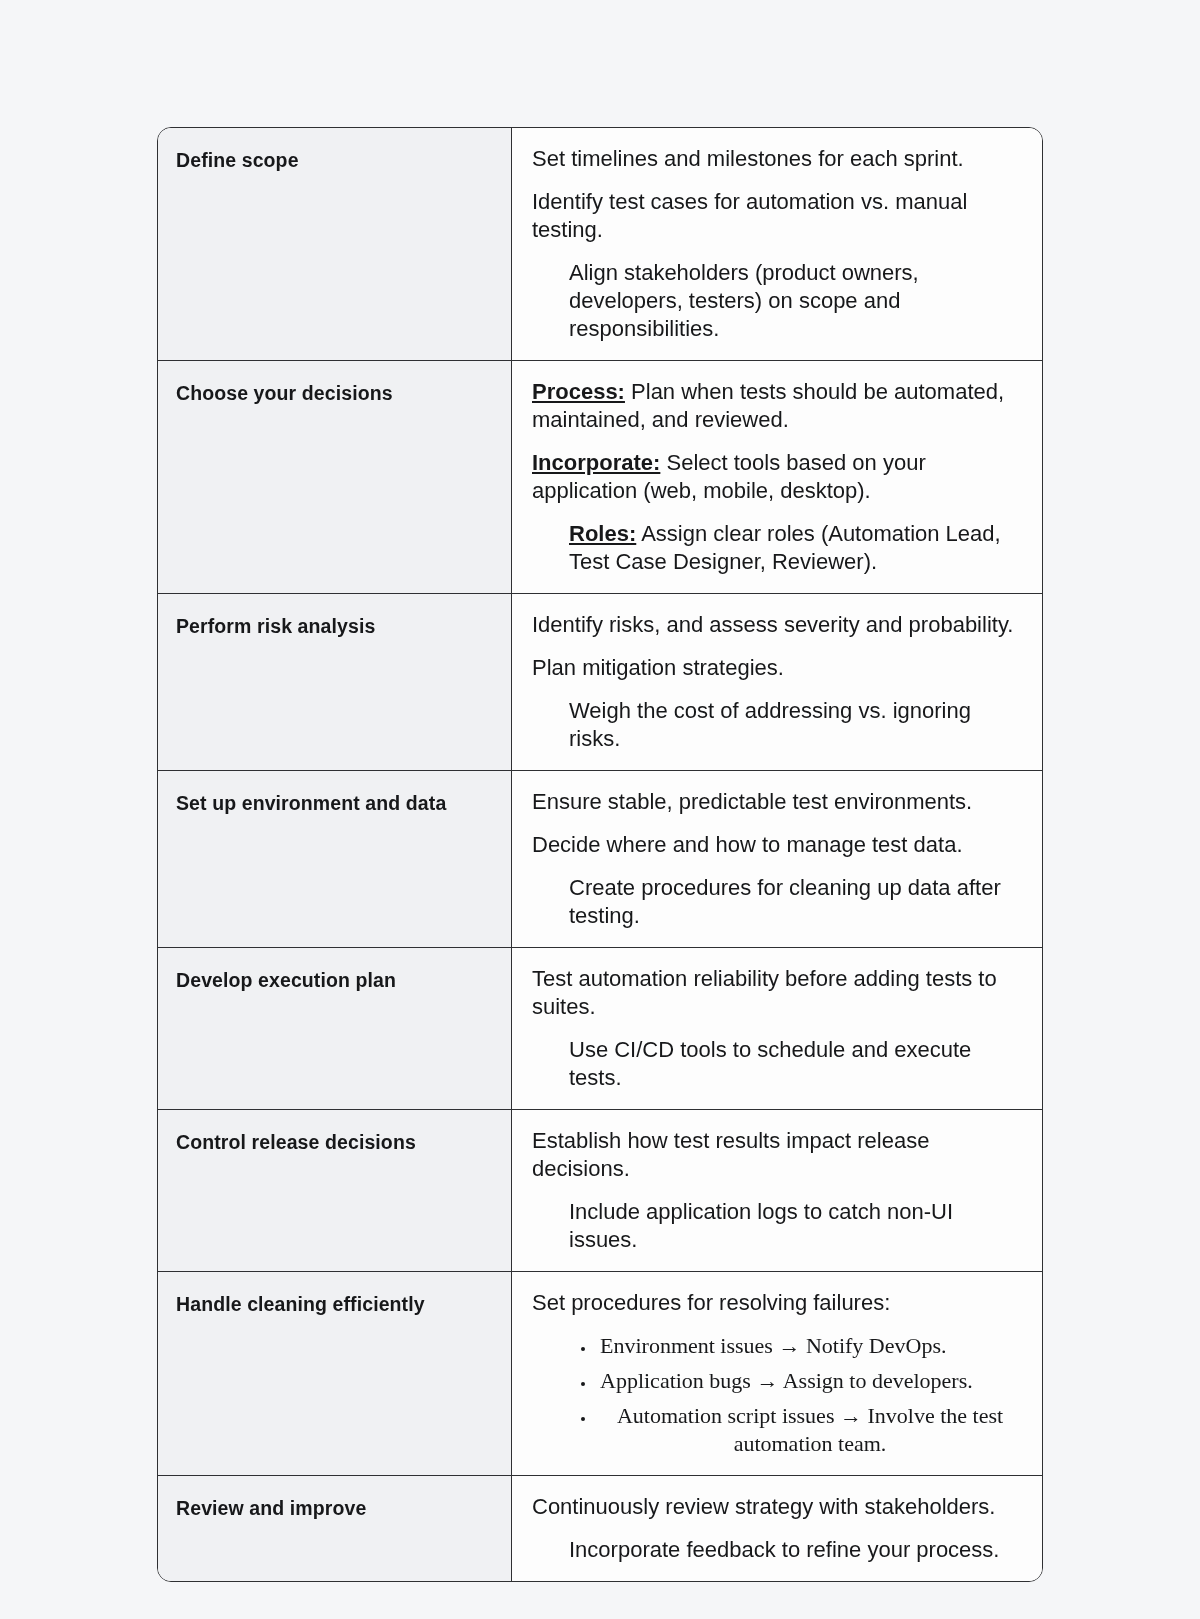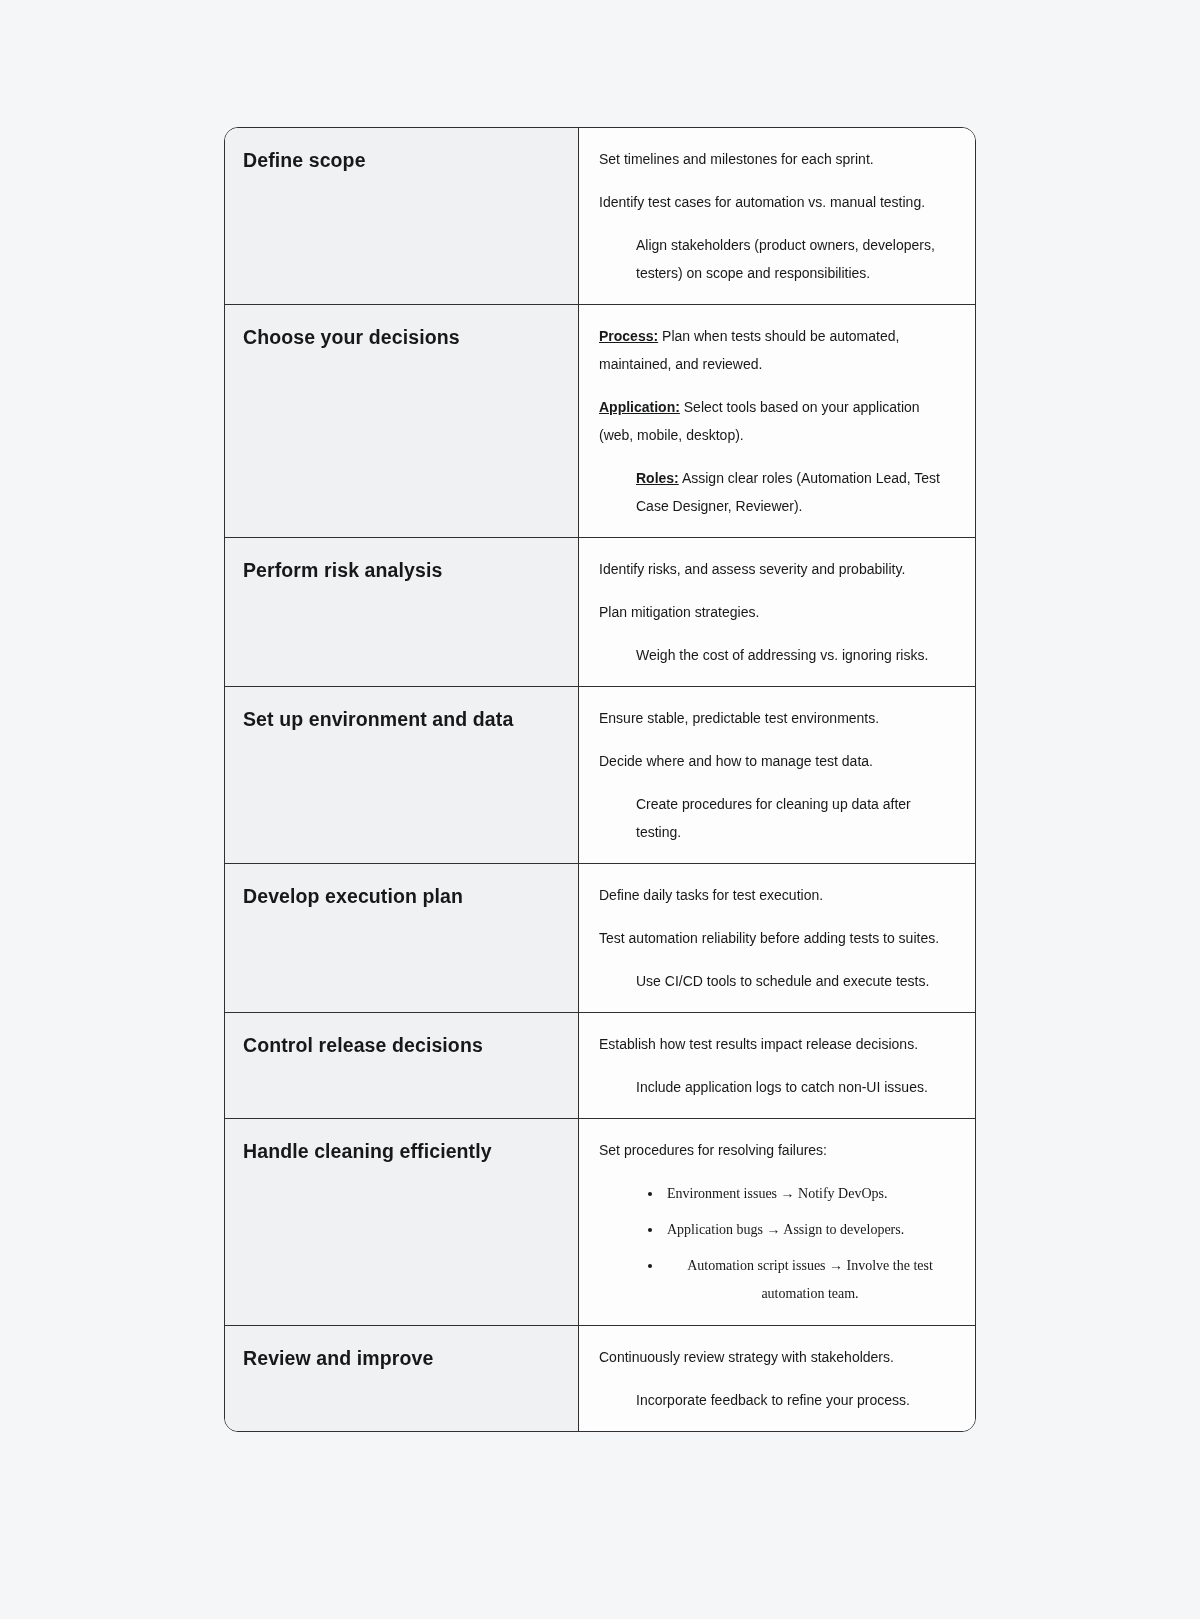--- a/index.html
+++ b/index.html
@@ -8,21 +8,21 @@
   }
   body {
     width: 1200px;
     height: 1619px;
     background: #f5f6f8;
     font-family: "Liberation Sans", "DejaVu Sans", sans-serif;
     color: #17181a;
     -webkit-font-smoothing: antialiased;
   }
   .table-wrap {
-    width: 752px;
+    width: 886px;
     margin: 0 auto;
     padding-top: 127px;
   }
   .strategy-table {
     border: 1px solid #2f3033;
     border-radius: 14px;
     overflow: hidden;
     background: #fdfdfd;
   }
   .row {
@@ -37,21 +37,21 @@
     border-right: 1px solid #2f3033;
     padding: 18px 16px 18px 18px;
     font-size: 19.5px;
     line-height: 28px;
     font-weight: 700;
     letter-spacing: 0.1px;
   }
   .cell-right {
     background: #fdfdfd;
     padding: 17px 22px 17px 20px;
-    font-size: 14px;
+    font-size: 22px;
     line-height: 28px;
   }
   .cell-right p {
     margin: 0 0 15px 0;
   }
   .cell-right p:last-child,
   .cell-right ul:last-child {
     margin-bottom: 0;
     margin-left: 37px;
   }
@@ -92,21 +92,21 @@
         <p>Align stakeholders (product owners, developers, testers) on scope and responsibilities.</p>
       </div>
     </div>
 
     <div class="row">
       <div class="cell-left">
         <span>Choose your decisions</span>
       </div>
       <div class="cell-right">
         <p><strong>Process:</strong><span> Plan when tests should be automated, maintained, and reviewed.</span></p>
-        <p><strong>Application:</strong><span> Select tools based on your application (web, mobile, desktop).</span></p>
+        <p><strong>Incorporate:</strong><span> Select tools based on your application (web, mobile, desktop).</span></p>
         <p><strong>Roles:</strong><span> Assign clear roles (Automation Lead, Test Case Designer, Reviewer).</span></p>
       </div>
     </div>
 
     <div class="row">
       <div class="cell-left">
         <span>Perform risk analysis</span>
       </div>
       <div class="cell-right">
         <p>Identify risks, and assess severity and probability.</p>
@@ -124,21 +124,20 @@
         <p>Decide where and how to manage test data.</p>
         <p>Create procedures for cleaning up data after testing.</p>
       </div>
     </div>
 
     <div class="row">
       <div class="cell-left">
         <span>Develop execution plan</span>
       </div>
       <div class="cell-right">
-        <p>Define daily tasks for test execution.</p>
         <p>Test automation reliability before adding tests to suites.</p>
         <p>Use CI/CD tools to schedule and execute tests.</p>
       </div>
     </div>
 
     <div class="row">
       <div class="cell-left">
         <span>Control release decisions</span>
       </div>
       <div class="cell-right">

